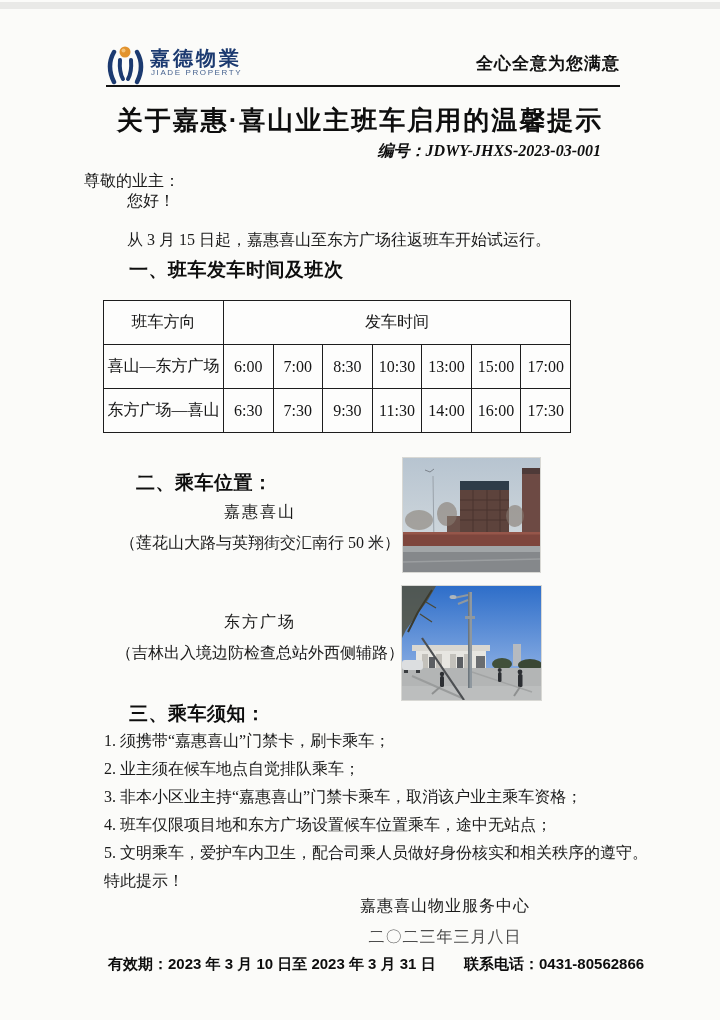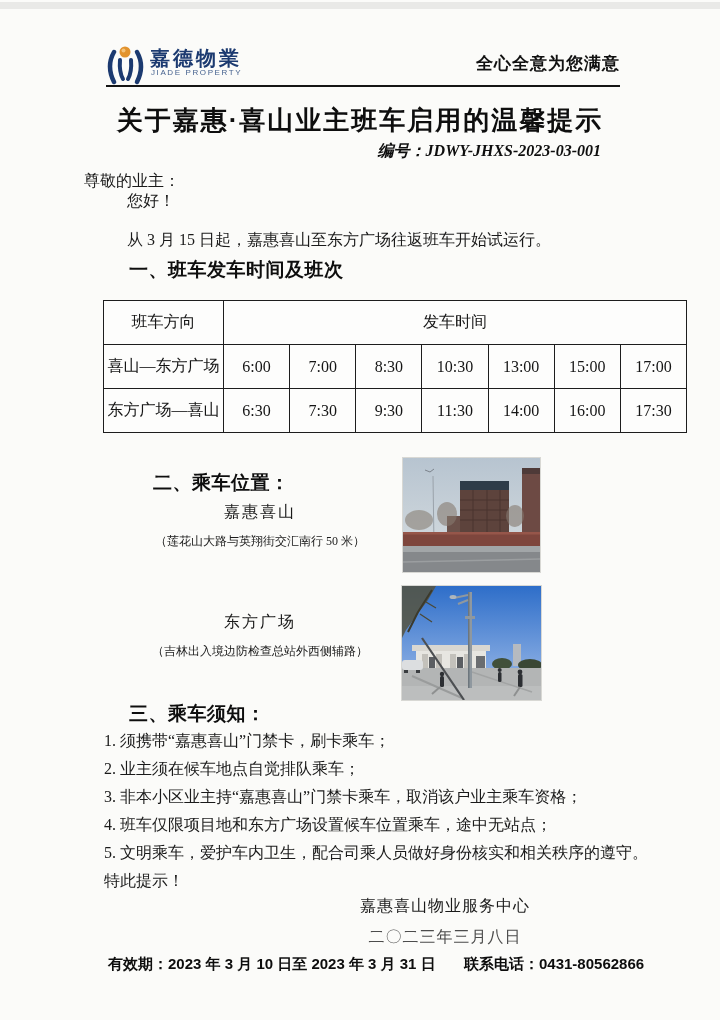--- a/index.html
+++ b/index.html
@@ -30,33 +30,33 @@
   .doc-no { left: 0; top: 141px; width: 601px; text-align: right;
             font-weight: bold; font-size: 16px; color: #0e0e0e; font-style: italic; }
 
   .salutation { left: 84px;  top: 171px; font-size: 16px; }
   .greeting   { left: 127px; top: 191px; font-size: 16px; }
   .intro-body { left: 127px; top: 230px; font-size: 16px; }
 
   .sec-heading { font-family: "Liberation Sans", sans-serif; font-weight: bold;
                  font-size: 19px; color: #0e0e0e; letter-spacing: 0.5px; }
   .sec1-heading { left: 129px; top: 257px; }
-  .sec2-heading { left: 153px; top: 470px; }
+  .sec2-heading { left: 136px; top: 470px; }
   .sec3-heading { left: 129px; top: 701px; }
 
   
   .table-wrap { left: 103px; top: 300px; width: 520px; }
-  table.bus { border-collapse: collapse; table-layout: fixed; width: 584px; }
+  table.bus { border-collapse: collapse; table-layout: fixed; width: 468px; }
   table.bus td { border: 1.6px solid #1d1d1d; text-align: center; vertical-align: middle;
                  font-size: 16px; height: 44px; color: #151515; background: #fdfdfc; }
   table.bus td.dir { font-size: 16px; }
 
   
   .loc-name   { left: 100px; width: 320px; text-align: center; font-size: 16px; letter-spacing: 2px; }
-  .loc-detail { left: 100px; width: 320px; text-align: center; font-size: 12px; }
+  .loc-detail { left: 100px; width: 320px; text-align: center; font-size: 16px; }
   .loc1-name   { top: 502px; } .loc1-detail { top: 533px; }
   .loc2-name   { top: 612px; } .loc2-detail { top: 643px; }
   .photo { box-shadow: 0 0 0 1px #d8d8d4; }
   .photo1 { left: 403px; top: 458px; width: 137px; height: 114px; }
   .photo2 { left: 402px; top: 586px; width: 139px; height: 114px; }
 
   
   .notice { left: 104px; font-size: 16px; }
   .n1 { top: 731px; } .n2 { top: 759px; } .n3 { top: 787px; }
   .n4 { top: 815px; } .n5 { top: 843px; }

